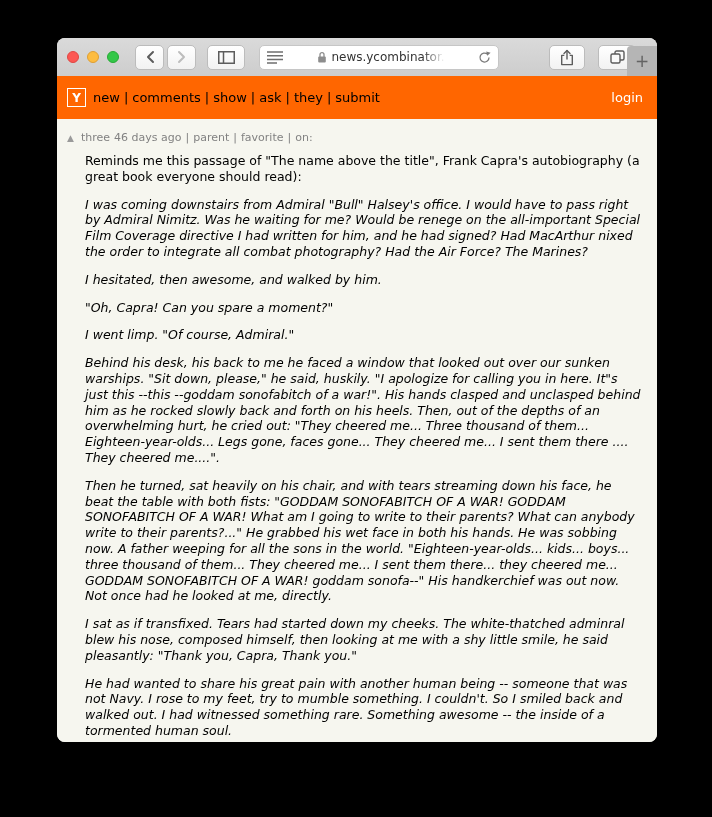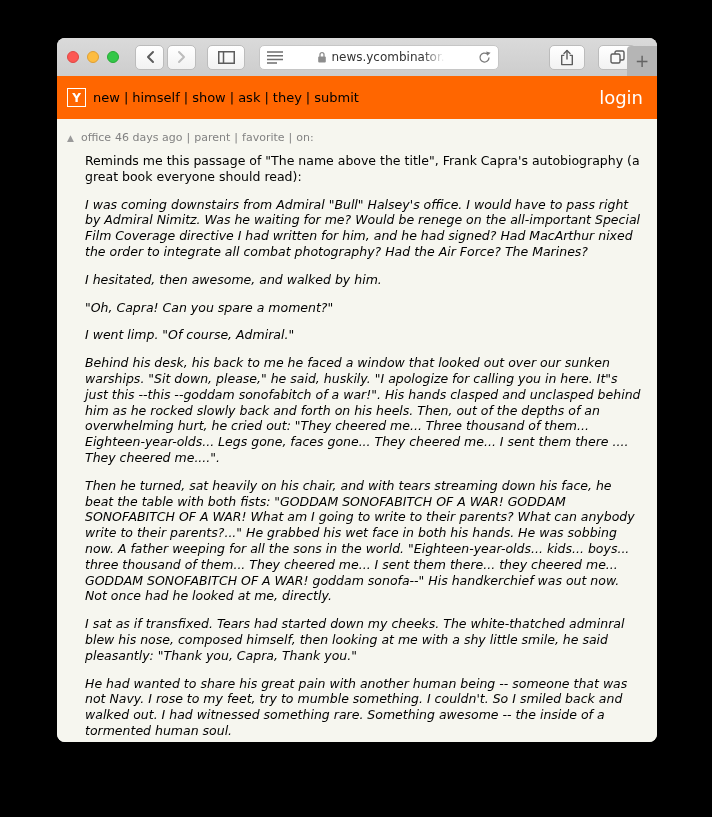--- a/index.html
+++ b/index.html
@@ -56,21 +56,21 @@
   }
   .hn-logo{
     width:17px;height:17px;border:1px solid #fff;box-sizing:content-box;
     display:flex;align-items:center;justify-content:center;
     color:#fff;font-weight:bold;font-size:12px;margin-right:7px;flex:0 0 auto;
   }
   .hn-titleblock{display:flex;flex-direction:column;justify-content:center;}
   .hn-title{font-weight:bold;font-size:13.5px;color:#000;line-height:15px;}
   .hn-nav{font-size:13px;color:#000;line-height:16px;}
   .hn-nav .sep{margin:0 4px;}
-  .hn-login{margin-left:auto;color:#fff;font-size:18px;padding-right:4px;}
+  .hn-login{margin-left:auto;color:#fff;font-size:13px;padding-right:4px;}
   
   .content{flex:1;background:#f6f6ef;padding:12px 15px 0 10px;overflow:hidden;}
   .meta-row{
     display:flex;align-items:baseline;font-size:11px;color:#828282;
     white-space:nowrap;overflow:hidden;
   }
   .upvote{color:#9a9a9a;font-size:9px;margin-right:7px;align-self:center;}
   .meta-row .msep{margin:0 4px;}
   .meta-row .age{margin-left:4px;}
   .meta-row .onlbl{margin-right:4px;}
@@ -163,30 +163,30 @@
 
     <div class="newtab">
       <span>+</span>
     </div>
   </div>
 
   <div class="hn-header">
     <div class="hn-logo">Y</div>
     <div class="hn-titleblock">
       <div class="hn-nav">
-        <span>new</span><span class="sep">|</span><span>himself</span><span class="sep">|</span><span>show</span><span class="sep">|</span><span>ask</span><span class="sep">|</span><span>they</span><span class="sep">|</span><span>submit</span>
+        <span>new</span><span class="sep">|</span><span>comments</span><span class="sep">|</span><span>show</span><span class="sep">|</span><span>ask</span><span class="sep">|</span><span>they</span><span class="sep">|</span><span>submit</span>
       </div>
     </div>
     <div class="hn-login">login</div>
   </div>
 
   <div class="content">
     <div class="meta-row">
       <span class="upvote">▲</span>
-      <span>office</span>
+      <span>three</span>
       <span class="age">46 days ago</span>
       <span class="msep">|</span>
       <span>parent</span>
       <span class="msep">|</span>
       <span>favorite</span>
       <span class="msep">|</span>
       <span class="onlbl">on:</span>
     </div>
 
     <div class="body-text">

